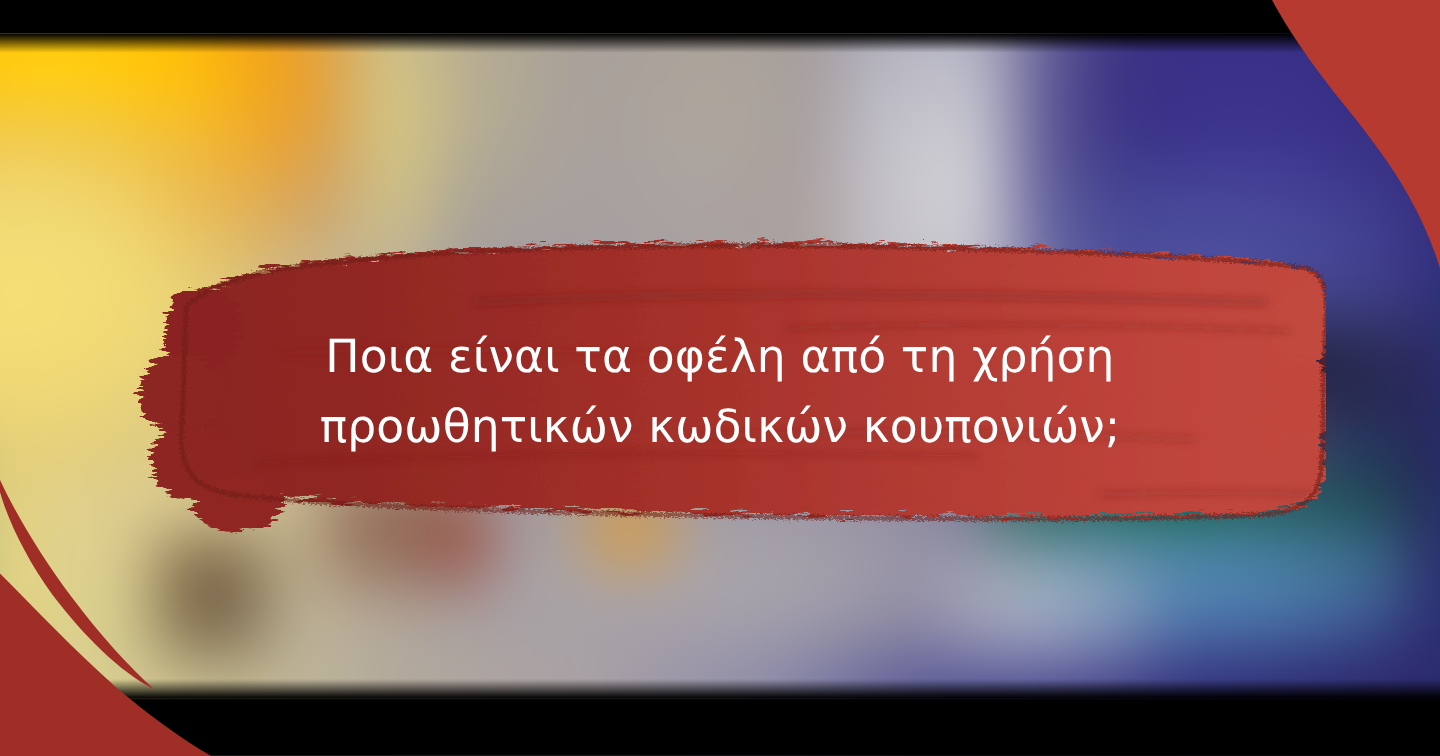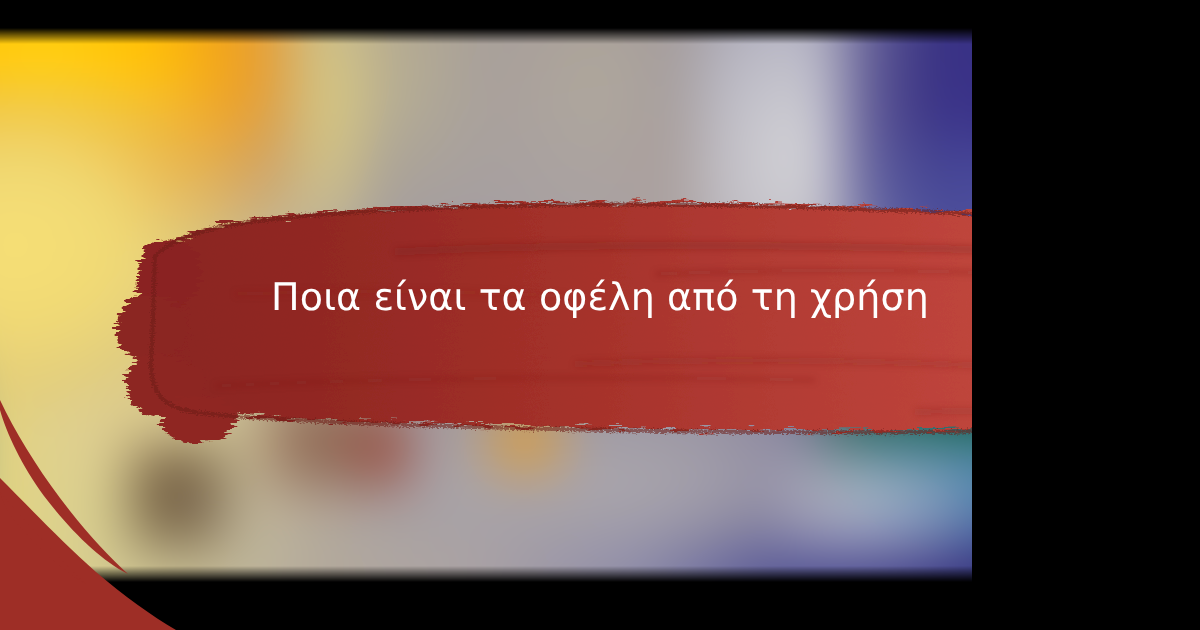--- a/index.html
+++ b/index.html
@@ -1,21 +1,21 @@
 <!DOCTYPE html>
 <html><head>
 <meta charset="utf-8">
 <style>
   html, body {
     margin: 0; padding: 0;
     background: #000;
   }
   #stage {
     position: relative;
-    width: 972px;
+    width: 1200px;
     height: 630px;
     overflow: hidden;
     background: #0369a1;
     font-family: "DejaVu Sans", sans-serif;
   }
 
   
   #bg-photo {
     position: absolute;
     left: -40px; top: -40px;
@@ -367,20 +367,21 @@
         <path d="M 120 196 C 300 188, 520 186, 720 190" stroke="#74221f" stroke-width="5" fill="none" opacity=".18"></path>
         <path d="M 480 174 C 620 168, 760 170, 900 176" stroke="#7a2520" stroke-width="6" fill="none" opacity=".22"></path>
         <path d="M 140 104 C 260 100, 380 102, 470 106" stroke="#8c2c26" stroke-width="5" fill="none" opacity=".16"></path>
         <path d="M 820 222 C 900 220, 960 220, 1000 222" stroke="#702321" stroke-width="6" fill="none" opacity=".20"></path>
       </g>
     </svg>
   </div>
 
   <div id="quote-block">
     <span class="qline">Ποια είναι τα οφέλη από τη χρήση</span>
+    <span class="qline">προωθητικών κωδικών κουπονιών;</span>
   </div>
 
   <svg class="ribbon-layer" viewBox="0 0 1200 630">
 
     <path d="M 1060 0
              C 1074 26, 1096 58, 1124 92
              C 1156 132, 1186 176, 1200 214
              L 1200 0
              Z" fill="#b63a30"></path>
 

